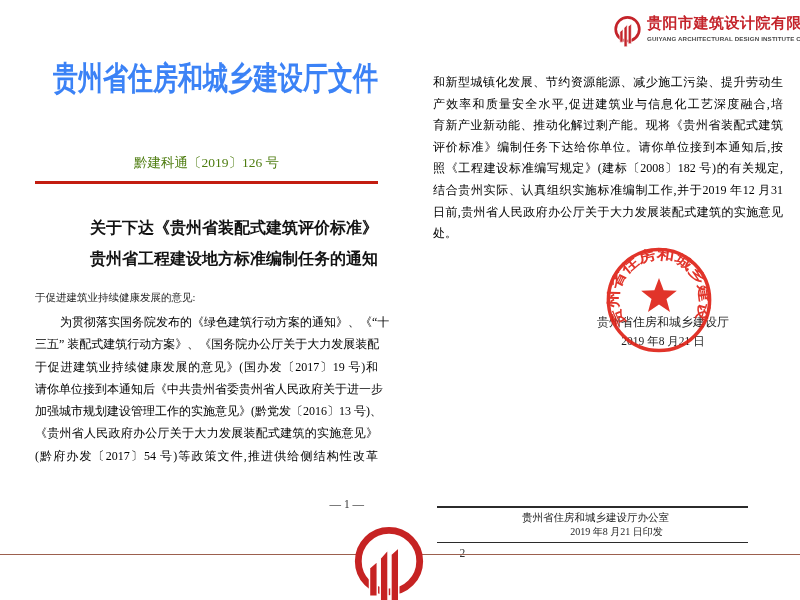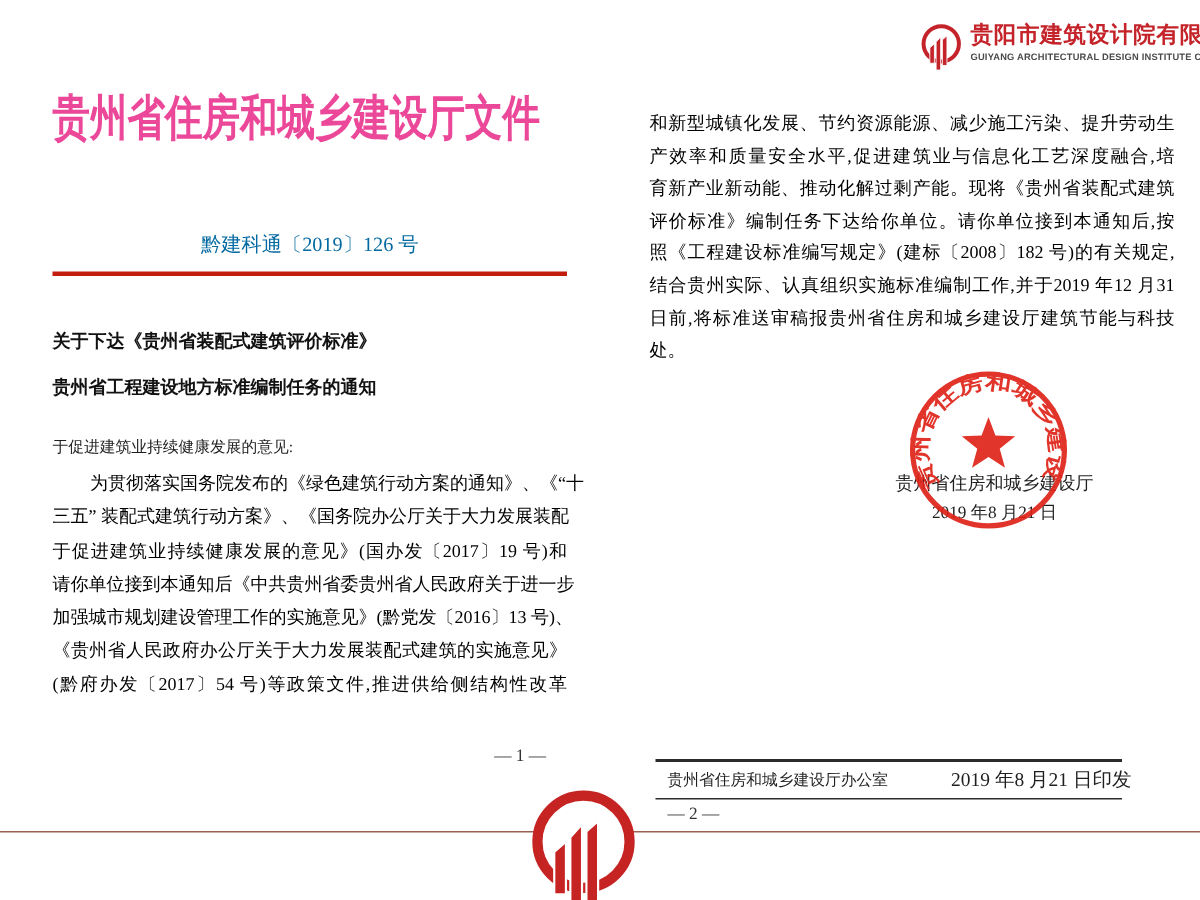--- a/index.html
+++ b/index.html
@@ -1,28 +1,28 @@
 <!DOCTYPE html>
 <html><head>
 <meta charset="utf-8">
 <style>
   html,body{margin:0;padding:0;}
   body{width:800px;height:600px;background:#ffffff;overflow:hidden;
        font-family:"Liberation Serif","DejaVu Serif",serif;color:#262626;}
   .canvas{position:relative;width:800px;height:600px;background:#ffffff;overflow:hidden;}
 
   
-  .red-head{position:absolute;left:35px;top:62px;width:343px;text-align:left;
-            font-weight:bold;font-size:25px;color:#ec4899;letter-spacing:0px;}
+  .red-head{position:absolute;left:35px;top:62px;width:343px;text-align:right;
+            font-weight:bold;font-size:25px;color:#3b82f6;letter-spacing:0px;}
   .red-head .stretch{display:inline-block;transform:scaleY(1.28);transform-origin:center;}
   .doc-no{position:absolute;left:35px;top:154px;width:343px;text-align:center;
-          font-size:13.5px;color:#0369a1;}
+          font-size:13.5px;color:#4d7c0f;}
   .red-rule{position:absolute;left:35px;top:181px;width:343px;height:2.5px;background:#c31d10;}
-  .doc-title{position:absolute;left:35px;top:212px;width:343px;text-align:left;
-             font-weight:bold;font-size:12px;line-height:31px;color:#121212;}
+  .doc-title{position:absolute;left:35px;top:212px;width:343px;text-align:right;
+             font-weight:bold;font-size:16px;line-height:31px;color:#121212;}
   .recipient{position:absolute;left:35px;top:291px;width:343px;font-size:10.5px;color:#1f1f1f;}
   .body1{position:absolute;left:35px;top:313px;width:343px;}
   .body2{position:absolute;left:433px;top:74px;width:350px;}
   .line{font-size:12px;color:#000000;white-space:nowrap;overflow:visible;
         text-align:justify;text-align-last:justify;}
   .body1 .line{height:22.3px;line-height:18px;}
   .body2 .line{height:21.6px;line-height:17px;}
   .line.indent{padding-left:25px;box-sizing:border-box;}
   .line.nojust{text-align-last:left;}
   .pageno1{position:absolute;left:35px;top:498px;width:343px;box-sizing:border-box;
@@ -38,23 +38,23 @@
            font-family:"Liberation Sans","DejaVu Sans",sans-serif;white-space:nowrap;}
 
   .sig-name{position:absolute;left:573px;top:314px;width:180px;text-align:center;
             font-size:12px;color:#1e1e1e;white-space:nowrap;}
   .sig-date{position:absolute;left:573px;top:334px;width:180px;text-align:center;
             font-size:11.5px;color:#1e1e1e;white-space:nowrap;}
   .seal{position:absolute;left:604px;top:245px;width:110px;height:110px;opacity:0.92;}
 
   .footer{position:absolute;left:437px;top:506px;width:311px;}
   .f-rule{height:1.5px;background:#2b2b2b;}
-  .f-row{display:flex;justify-content:space-between;align-items:center;padding:3px 2px 3px 8px;}
+  .f-row{display:flex;justify-content:space-between;align-items:center;padding:3px 2px 3px 8px;flex-direction:column;}
   .f-office{font-size:10.5px;color:#1f1f1f;white-space:nowrap;}
-  .f-date{font-size:13px;color:#1f1f1f;white-space:nowrap;margin-left:42px;}
+  .f-date{font-size:10px;color:#1f1f1f;white-space:nowrap;margin-left:42px;}
   .pageno2{margin-top:4px;padding-left:8px;font-size:11.5px;color:#333;}
 
   .bottom-rule{position:absolute;left:0;top:554px;width:800px;height:1px;background:#9c604e;}
   .big-logo{position:absolute;left:350px;top:521px;width:78px;height:92px;}
 </style>
 </head>
 <body>
 
 <div class="canvas">
 
@@ -96,21 +96,21 @@
       </div>
     </div>
 
     <div class="body2">
       <div class="line">和新型城镇化发展、节约资源能源、减少施工污染、提升劳动生</div>
       <div class="line">产效率和质量安全水平,促进建筑业与信息化工艺深度融合,培</div>
       <div class="line">育新产业新动能、推动化解过剩产能。现将《贵州省装配式建筑</div>
       <div class="line">评价标准》编制任务下达给你单位。请你单位接到本通知后,按</div>
       <div class="line">照《工程建设标准编写规定》(建标〔2008〕182 号)的有关规定,</div>
       <div class="line">结合贵州实际、认真组织实施标准编制工作,并于2019 年12 月31</div>
-      <div class="line">日前,将标准送审稿报贵州省住房和城乡建设厅建筑节能与科技</div>
+      <div class="line">日前,贵州省人民政府办公厅关于大力发展装配式建筑的实施意见</div>
       <div class="line nojust">处。</div>
     </div>
 
     <div class="sig-name">贵州省住房和城乡建设厅</div>
     <div class="sig-date">2019 年8 月21 日</div>
 
     <svg class="seal" viewBox="0 0 100 100" xmlns="http://www.w3.org/2000/svg">
       <circle cx="50" cy="50" r="46" fill="none" stroke="#df2318" stroke-width="3.2"></circle>
       <path d="M50,30 L54.2,41.2 L66.2,41.7 L56.8,49.2 L60,60.8 L50,54.2 L40,60.8 L43.2,49.2 L33.8,41.7 L45.8,41.2 Z" fill="#df2318"></path>
       <defs>

